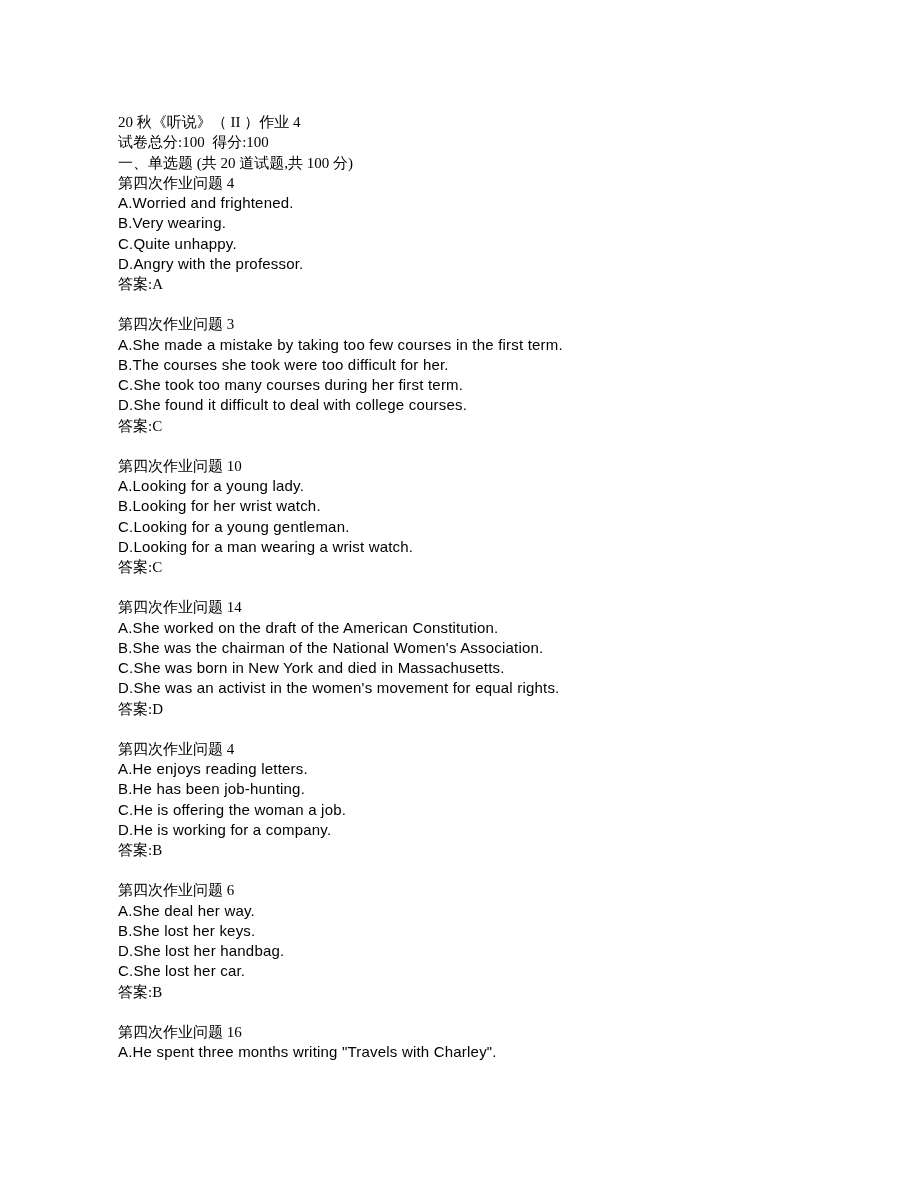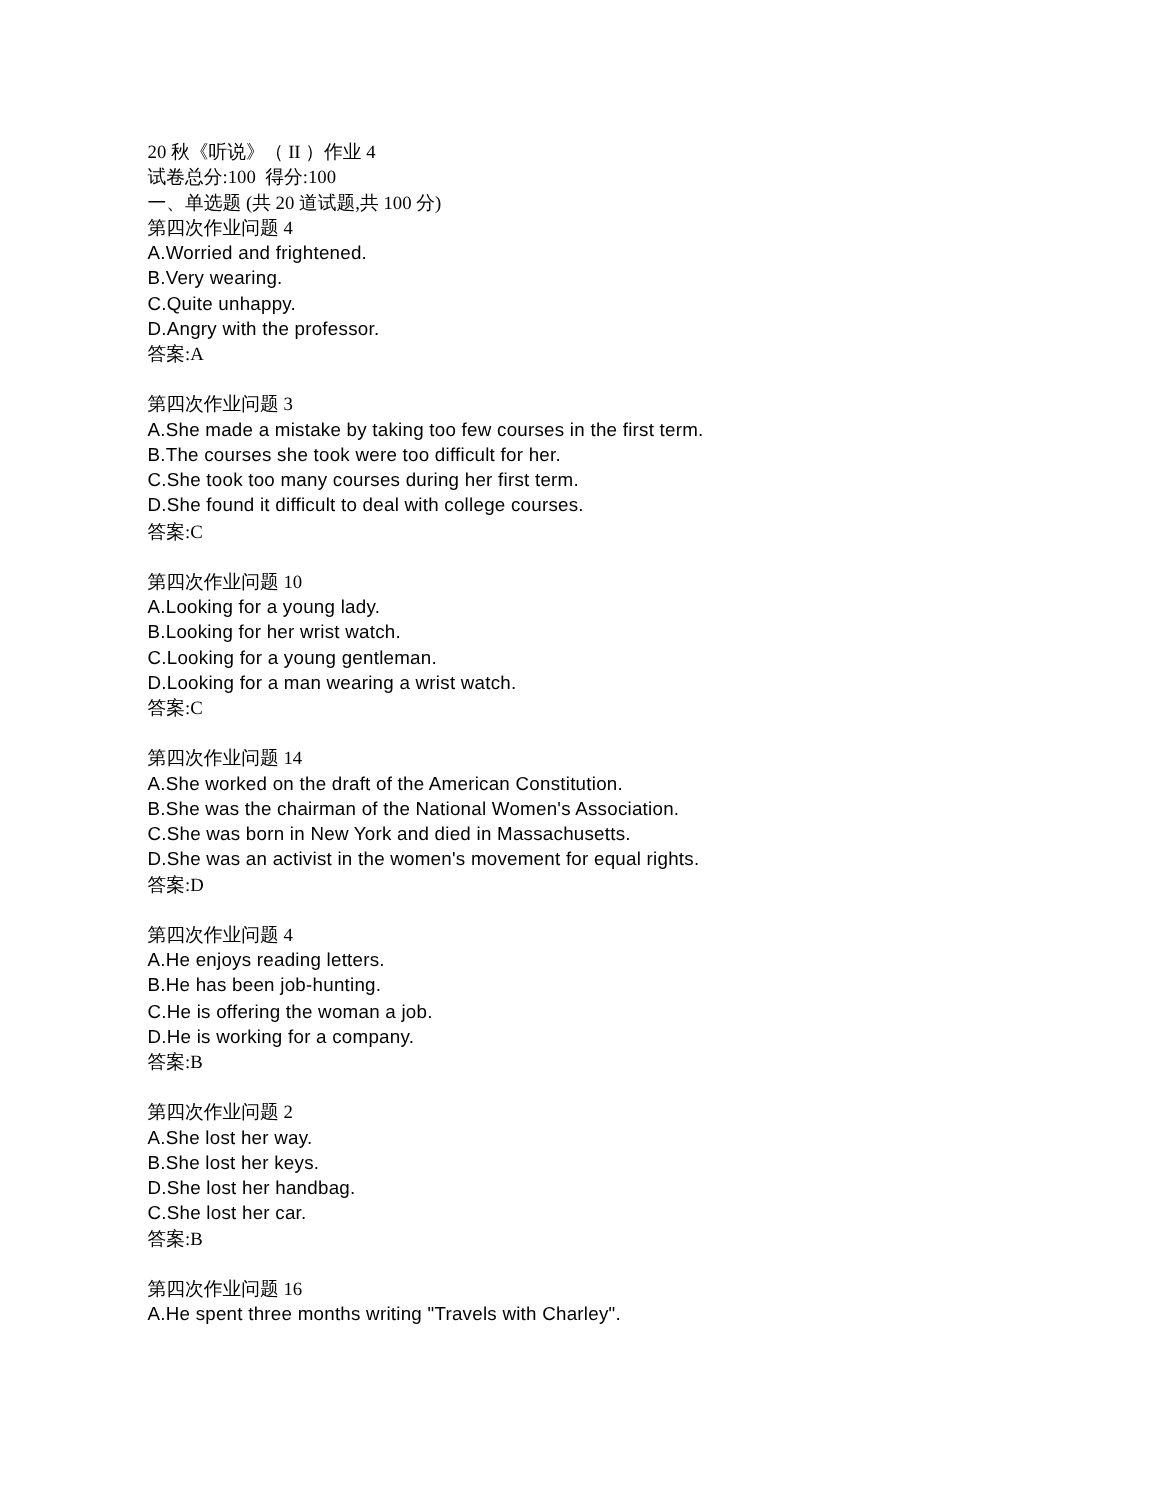--- a/index.html
+++ b/index.html
@@ -75,22 +75,22 @@
   <div class="block">
     <div class="line">第四次作业问题 4</div>
     <div class="line mono">A.He enjoys reading letters.</div>
     <div class="line mono">B.He has been job-hunting.</div>
     <div class="line mono">C.He is offering the woman a job.</div>
     <div class="line mono">D.He is working for a company.</div>
     <div class="line">答案:B</div>
   </div>
 
   <div class="block">
-    <div class="line">第四次作业问题 2</div>
-    <div class="line mono">A.She lost her way.</div>
+    <div class="line">第四次作业问题 6</div>
+    <div class="line mono">A.She deal her way.</div>
     <div class="line mono">B.She lost her keys.</div>
     <div class="line mono">D.She lost her handbag.</div>
     <div class="line mono">C.She lost her car.</div>
     <div class="line">答案:B</div>
   </div>
 
   <div class="block">
     <div class="line">第四次作业问题 16</div>
     <div class="line mono">A.He spent three months writing "Travels with Charley".</div>
   </div>

